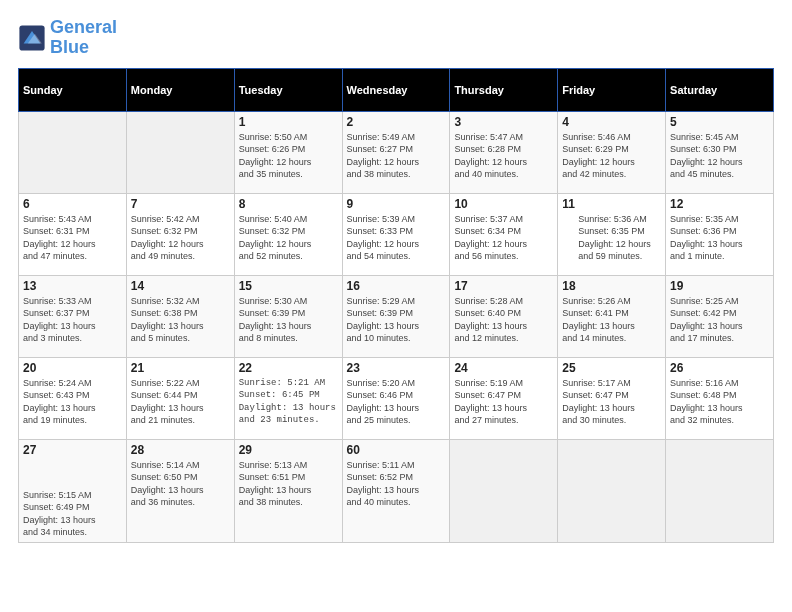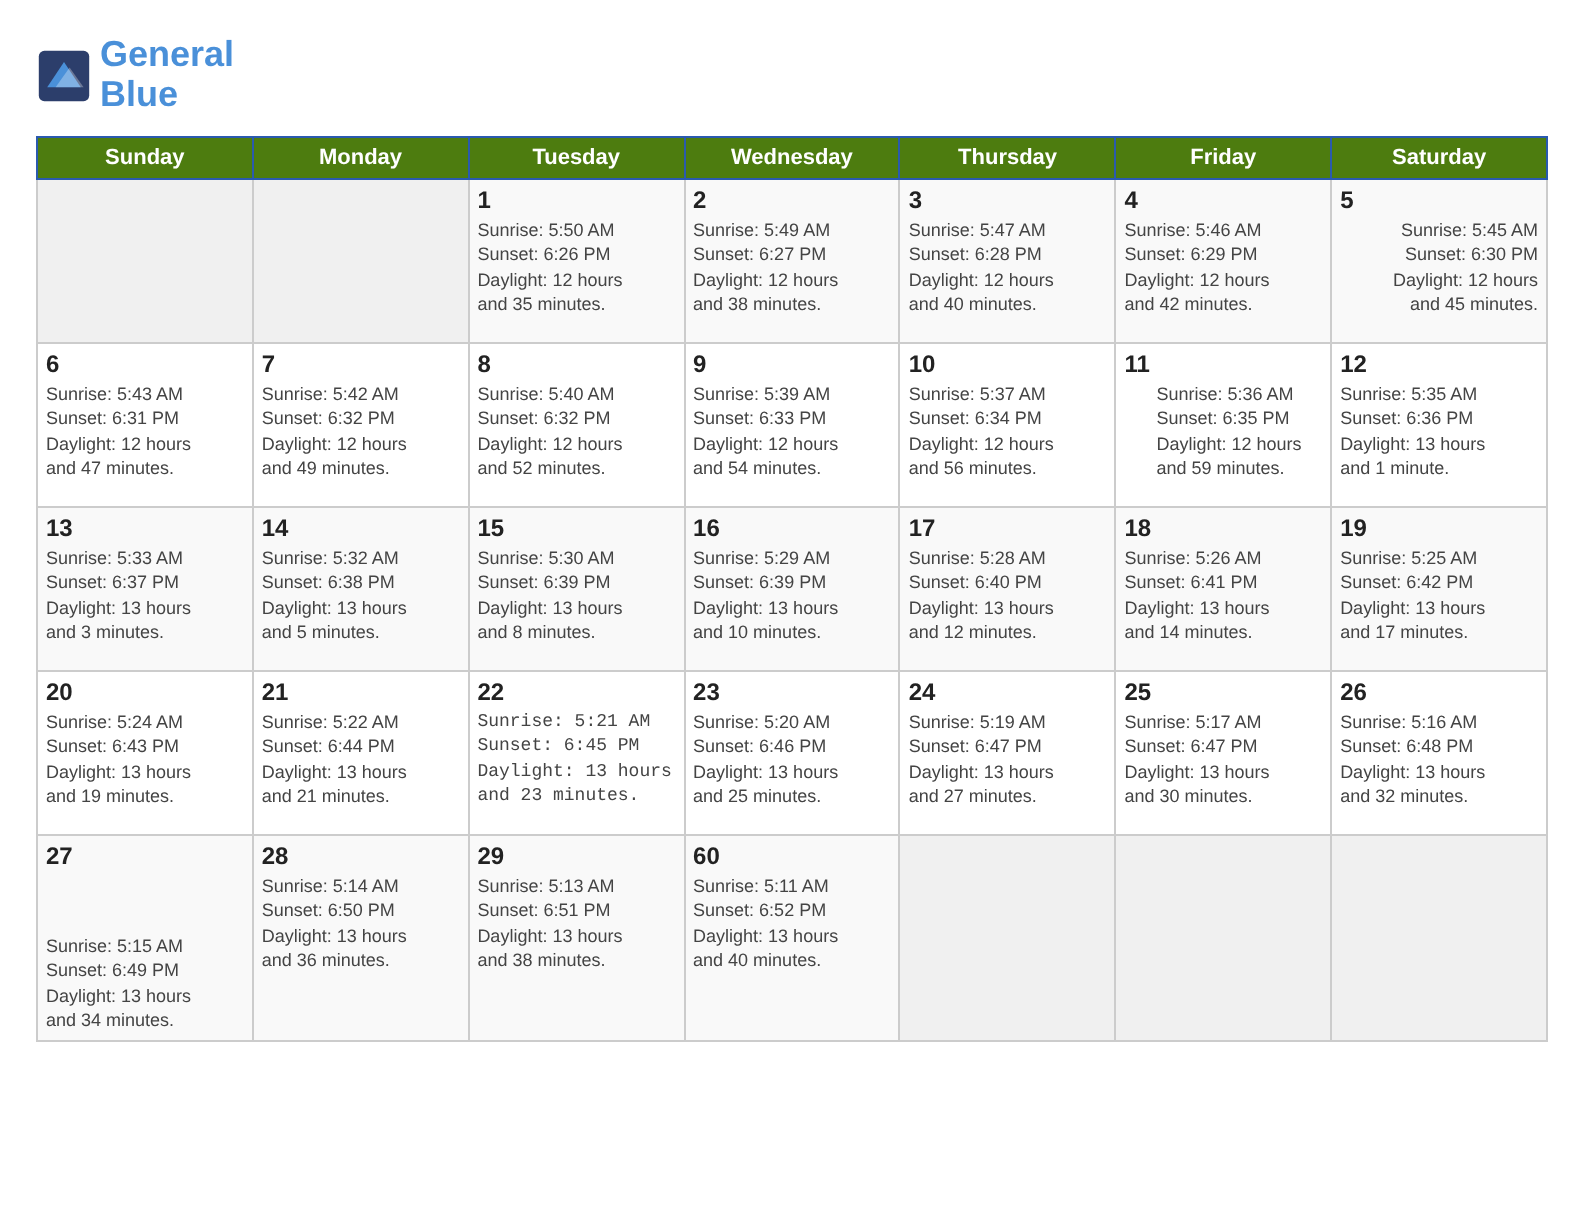--- a/index.html
+++ b/index.html
@@ -53,26 +53,26 @@
       font-size: 14px;
       color: #555;
       font-weight: normal;
     }
     .cal-table {
       width: 100%;
       border-collapse: collapse;
       table-layout: fixed;
     }
     .cal-table thead th {
-      background: #4d7c0f;
+      background: #000000;
       color: #fff;
       font-size: 11px;
       font-weight: bold;
-      padding: 4px 4px;
-      text-align: center;
+      padding: 15px 4px;
+      text-align: left;
       border: 1px solid #2a5aaf;
     }
     .cal-table tbody td {
       border: 1px solid #ccc;
       vertical-align: top;
       padding: 3px 4px;
       font-size: 9.5px;
       color: #333;
       height: 82px;
       width: 14.28%;
@@ -160,21 +160,21 @@
           </td>
           <td>
             <span class="day-num">4</span>
             <div class="day-info" style="white-space: pre-line;">Sunrise: 5:46 AM
 Sunset: 6:29 PM
 Daylight: 12 hours
 and 42 minutes.</div>
           </td>
           <td>
             <span class="day-num">5</span>
-            <div class="day-info" style="white-space: pre-line; text-align: right;">Sunrise: 5:45 AM
+            <div class="day-info" style="white-space: pre-line;">Sunrise: 5:45 AM
 Sunset: 6:30 PM
 Daylight: 12 hours
 and 45 minutes.</div>
           </td>
         </tr>
         <tr>
           <td>
             <span class="day-num">6</span>
             <div class="day-info" style="white-space: pre-line;">Sunrise: 5:43 AM
 Sunset: 6:31 PM

